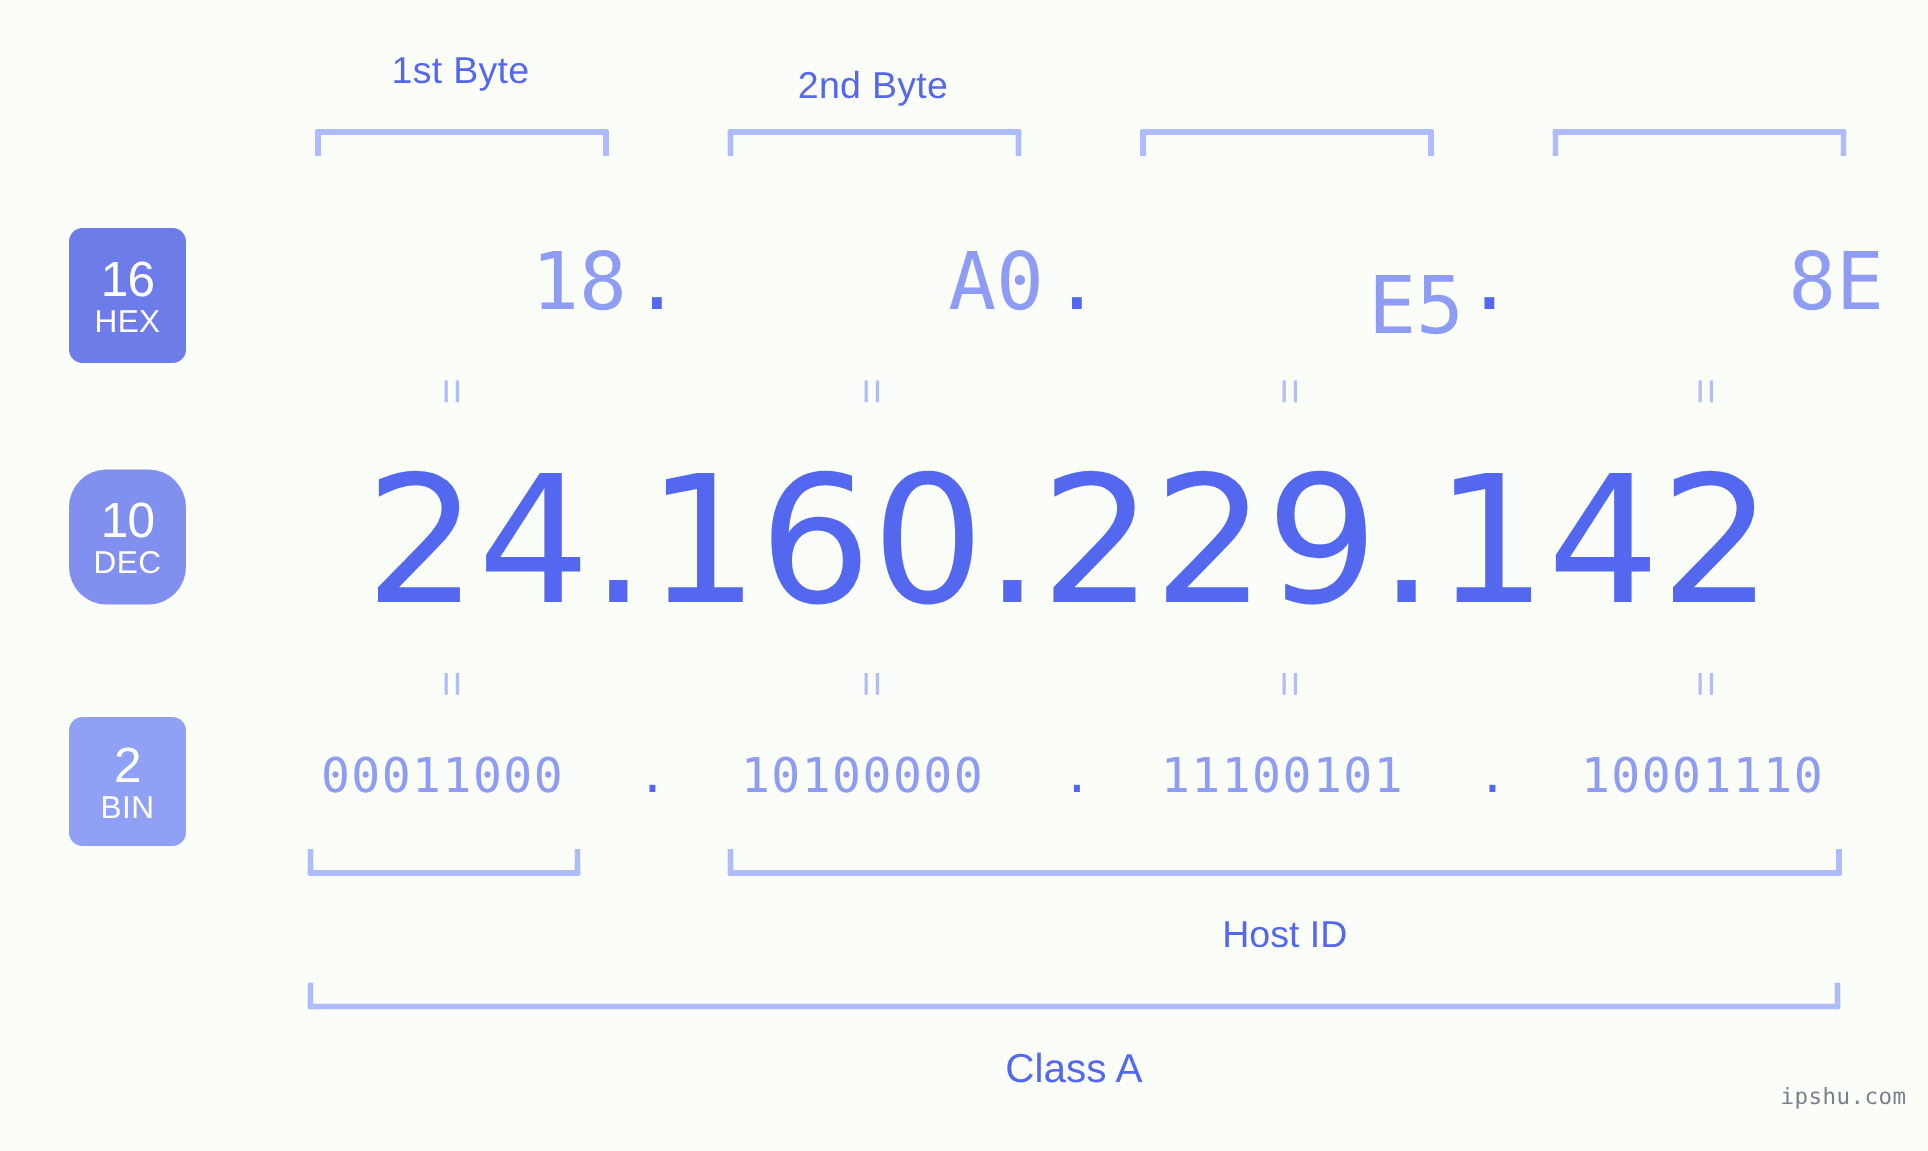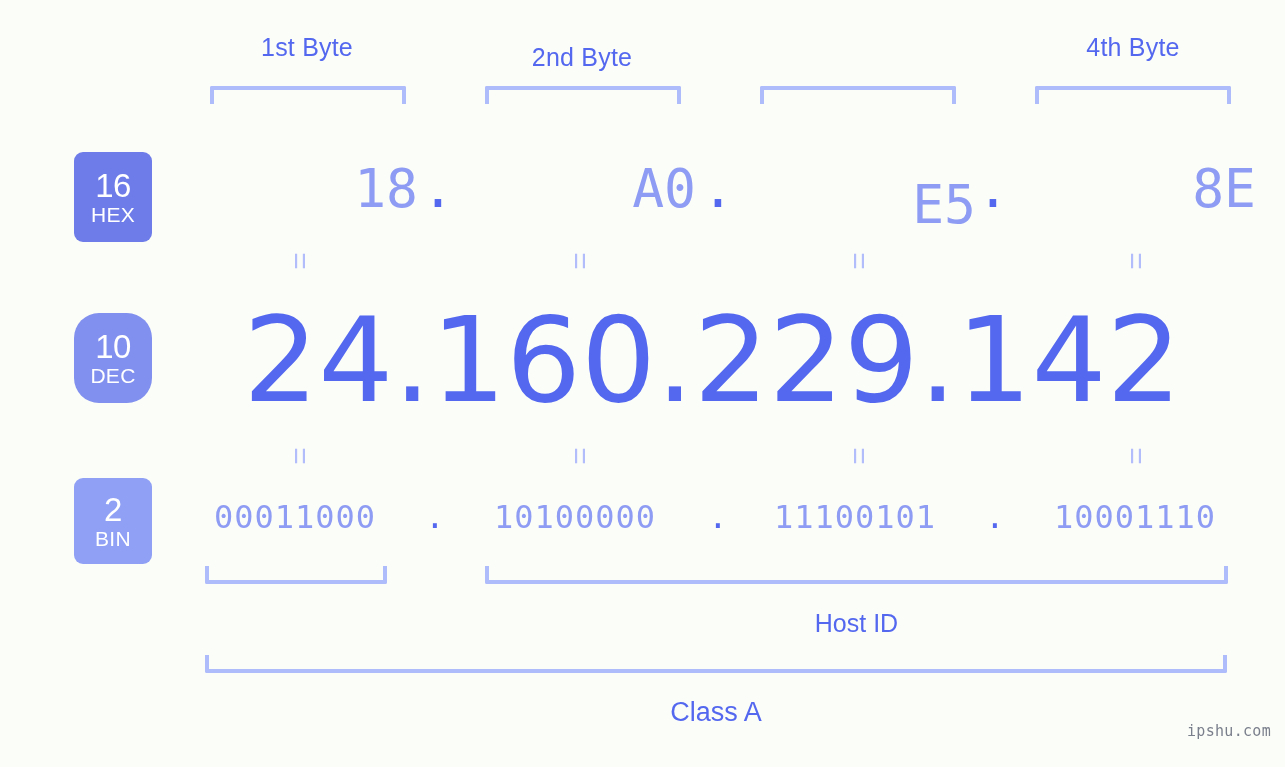--- a/index.html
+++ b/index.html
@@ -63,21 +63,20 @@
     width: 78px;
     border-radius: 9px;
     color: #ffffff;
     text-align: center;
     box-sizing: border-box;
     display: flex;
     flex-direction: column;
     align-items: center;
     justify-content: center;
     line-height: 1;
-    margin-left: 28px;
   }
   .badge .badge-num {
     font-size: 33px;
     font-weight: 400;
     letter-spacing: -0.5px;
   }
   .badge .badge-name {
     font-size: 21px;
     font-weight: 400;
     margin-top: 2px;
@@ -198,21 +197,20 @@
     white-space: nowrap;
   }
 </style>
 </head>
 <body>
 
 <div id="stage">
 
   <div class="byte-label" style="left:187px;">1st Byte</div>
   <div class="byte-label" style="left:462px;margin-top:10px;">2nd Byte</div>
-  <div class="byte-label" style="left:1013px;">4th Byte</div>
 
   <div class="bracket-top" style="left:210px;  width:196px;"></div>
   <div class="bracket-top" style="left:485px;  width:196px;"></div>
   <div class="bracket-top" style="left:760px;  width:196px;"></div>
   <div class="bracket-top" style="left:1035px; width:196px;"></div>
 
   <div class="badge" id="badge-hex">
     <span class="badge-num">16</span>
     <span class="badge-name">HEX</span>
   </div>

